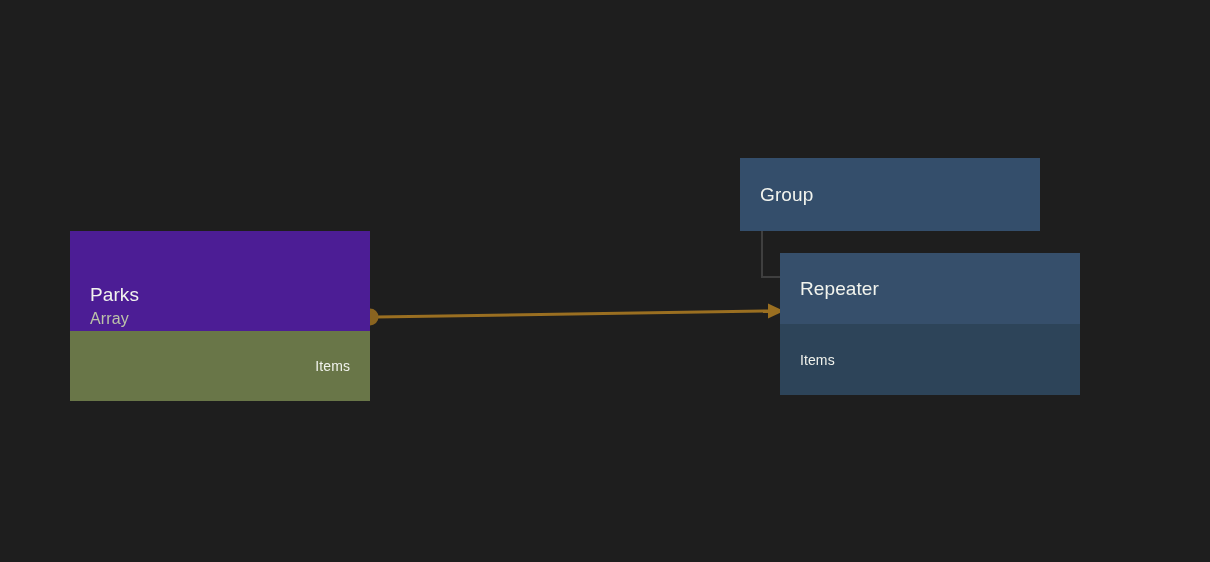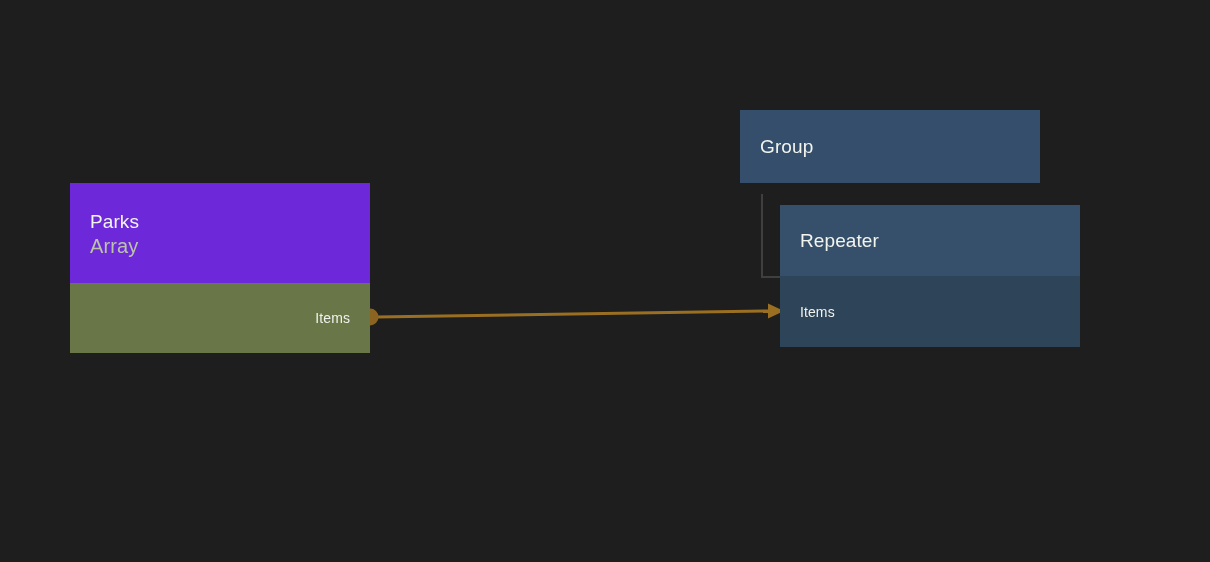--- a/index.html
+++ b/index.html
@@ -19,39 +19,40 @@
     height: 562px;
     background: #1e1e1e;
     overflow: hidden;
   }
 
   
   .node {
     position: absolute;
     box-sizing: border-box;
     overflow: hidden;
+    margin-top: 48px;
   }
 
   .node-header {
     box-sizing: border-box;
     display: flex;
     flex-direction: column;
     justify-content: center;
     padding-left: 20px;
   }
 
   .node-title {
     color: #f2f4ee;
     font-size: 19px;
     line-height: 25px;
     letter-spacing: 0.1px;
   }
 
   .node-subtitle {
-    font-size: 20px;
+    font-size: 16px;
     line-height: 24px;
     letter-spacing: 0.1px;
   }
 
   .port-row {
     box-sizing: border-box;
     display: flex;
     align-items: center;
     font-size: 14px;
     color: #f0f2ec;
@@ -70,21 +71,22 @@
 
   
   #node-parks {
     left: 70px;
     top: 183px;
     width: 300px;
     height: 170px;
   }
   #node-parks .node-header {
     height: 100px;
-    background: #6d28d9;
+    background: #4c1d95;
+    justify-content: flex-end;
   }
   #node-parks .node-subtitle { color: #bcc3a9; }
   #node-parks .port-row {
     height: 70px;
     background: #697648;
   }
 
   
   #node-group {
     left: 740px;

